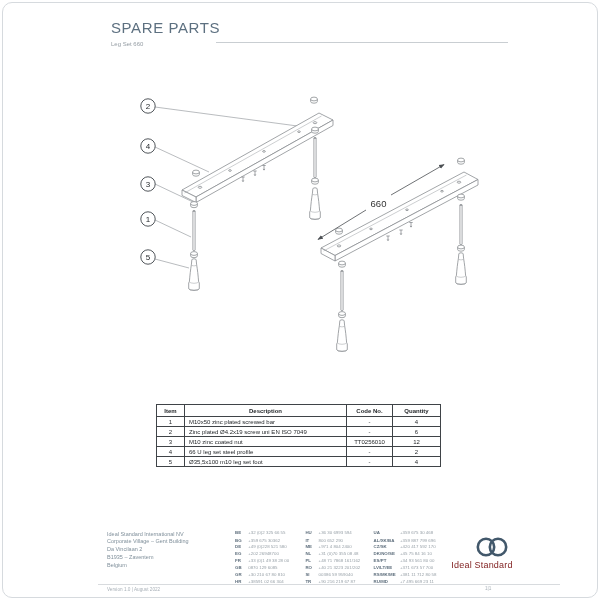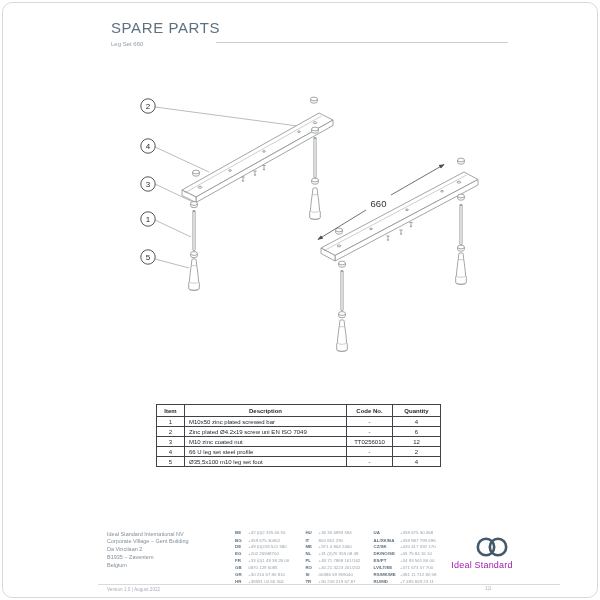--- a/index.html
+++ b/index.html
@@ -24,21 +24,21 @@
   .parts-table th { height:12px; font-weight:bold; }
   .parts-table td { height:10px; }
   .parts-table td.desc { text-align:left; padding-left:4px; }
 
   .addr { position:absolute; left:104px; top:527px; width:320px; font-size:10px; line-height:14.2px; color:#80909b; transform:scale(.55); transform-origin:0 0; }
   .phones { position:absolute; left:232px; top:527px; width:424px; display:flex; font-size:8px; line-height:12.6px; color:#98a1a8; transform:scale(.55); transform-origin:0 0; }
   .pcol1 { width:128px; } .pcol2 { width:124px; } .pcol3 { width:172px; }
   .cc { display:inline-block; font-weight:bold; color:#5f6f7d; }
   .pcol1 .cc, .pcol2 .cc { width:24px; } .pcol3 .cc { width:48px; }
 
-  .logo { position:absolute; left:438px; top:532px; width:82px; text-align:center; color:#a21caf; }
+  .logo { position:absolute; left:438px; top:532px; width:82px; text-align:center; color:#7f1d1d; }
   .logo svg { display:block; margin:0 0 1px 32px; }
   .logo-text { font-size:9px; letter-spacing:.2px; }
 
   .foot-rule { position:absolute; left:95px; top:581px; width:462px; height:1px; background:#d8dbde; }
   .version { position:absolute; left:104px; top:584px; font-size:8.5px; color:#a9b1b8; transform:scale(.55); transform-origin:0 0; white-space:nowrap; }
   .pagenum { position:absolute; left:482px; top:583px; font-size:8.5px; color:#a9b1b8; transform:scale(.55); transform-origin:0 0; }
 </style>
 </head>
 <body>
 

